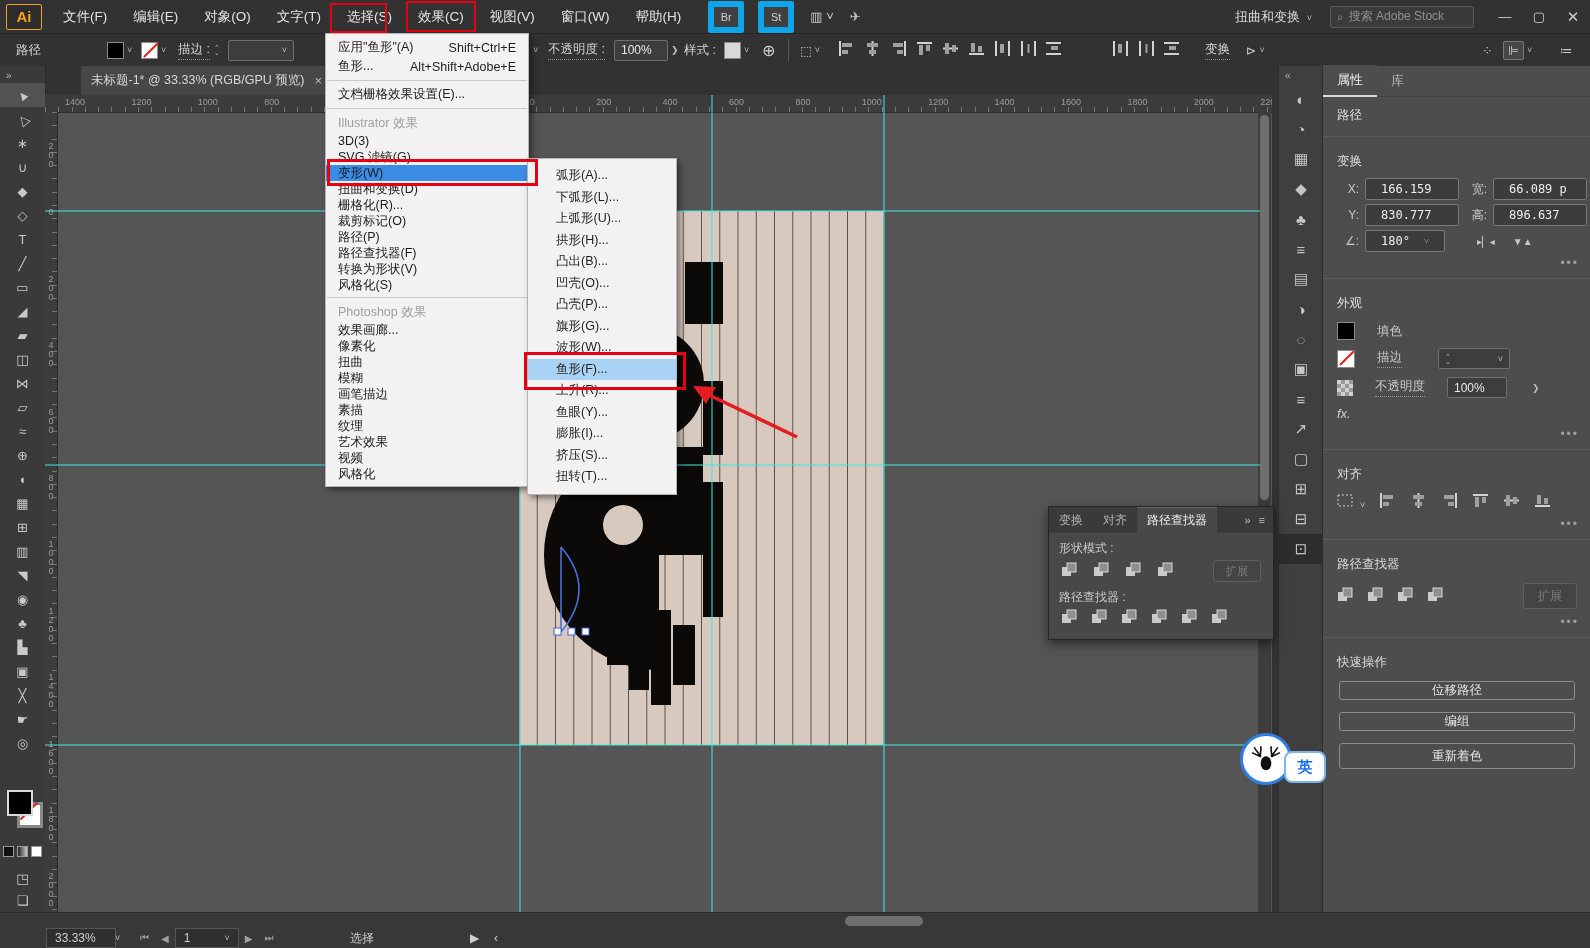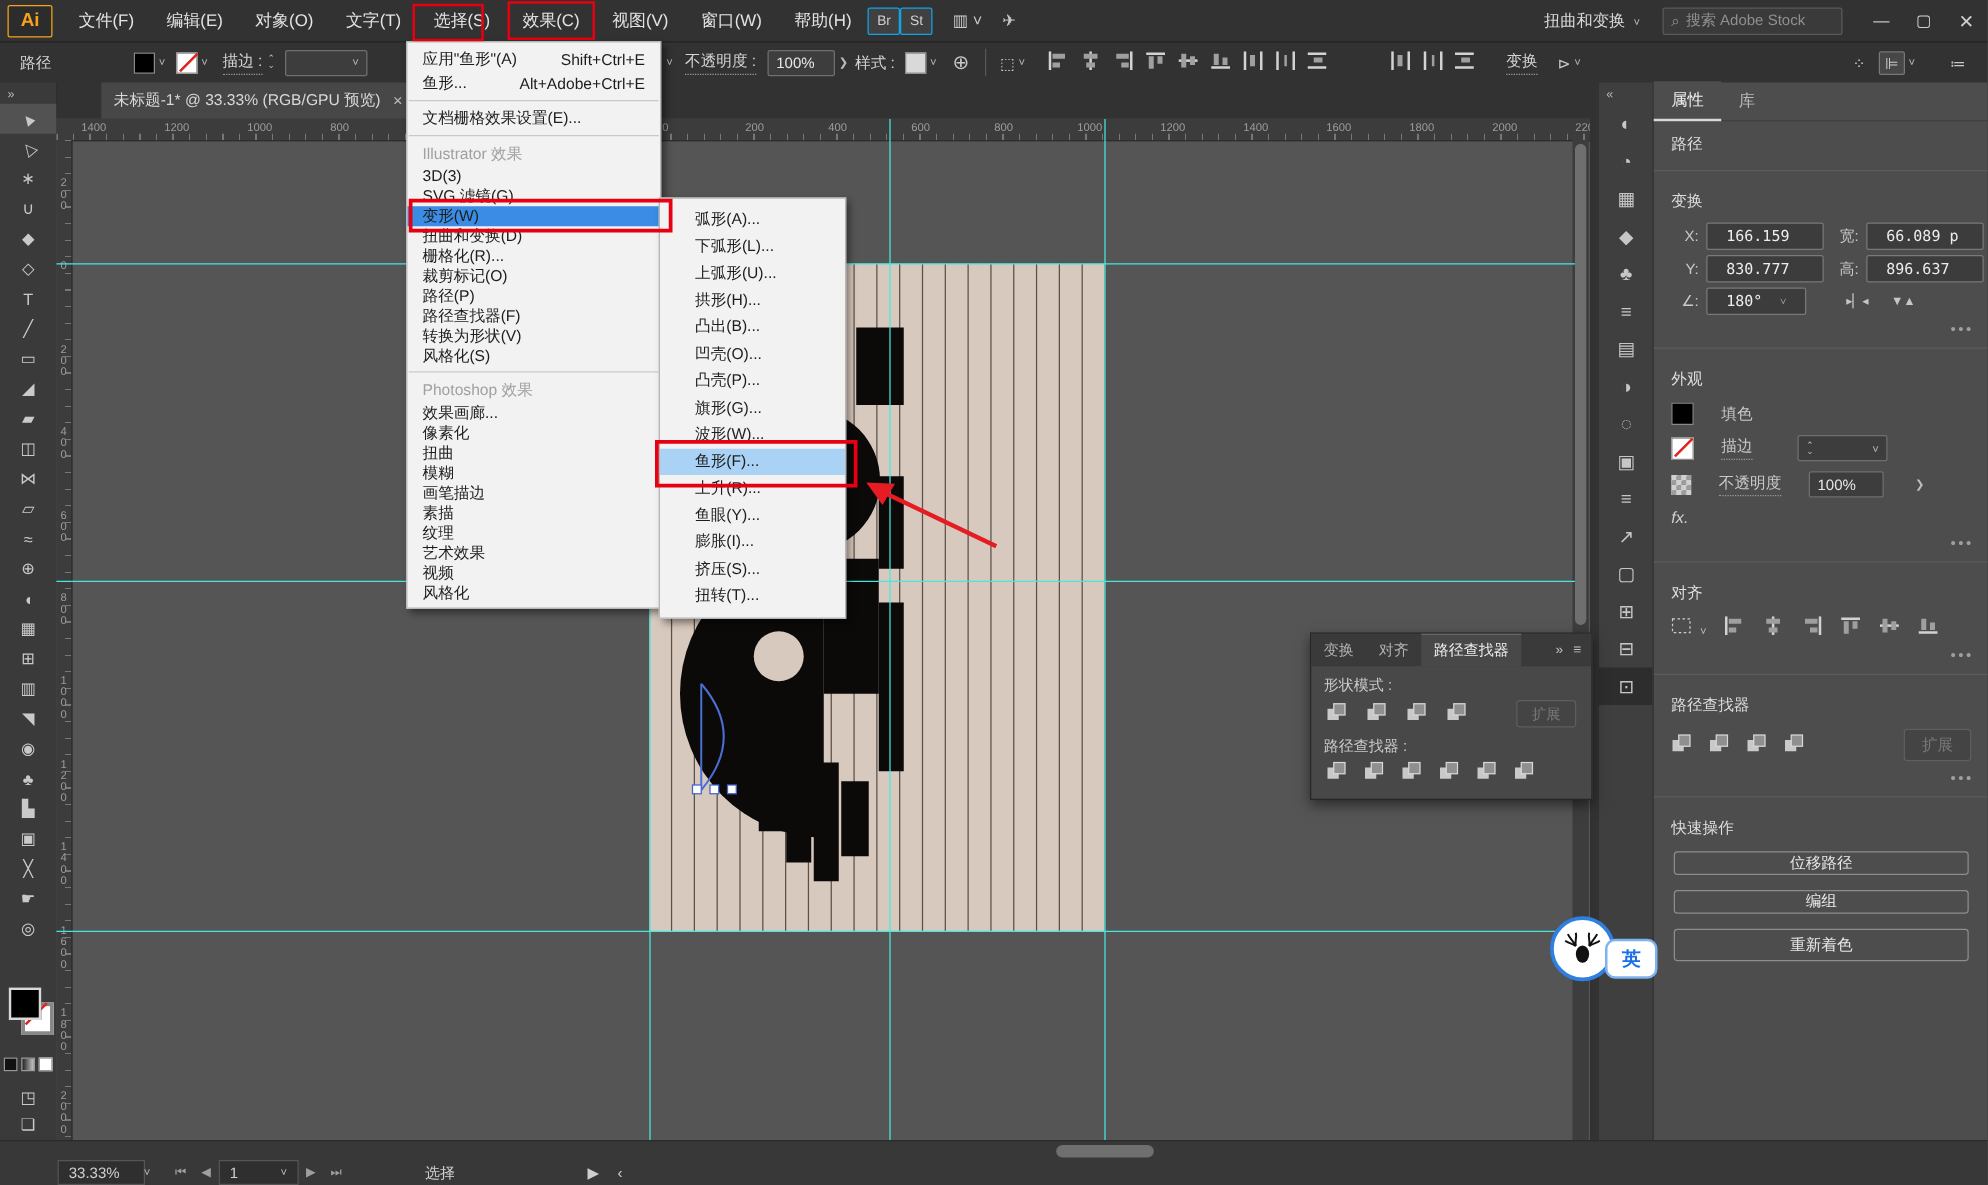--- a/index.html
+++ b/index.html
@@ -7,21 +7,21 @@
        font-family:"Liberation Sans","DejaVu Sans",sans-serif;color:#d6d6d6;
        overflow:hidden;font-size:13px;-webkit-font-smoothing:antialiased;}
   .abs{position:absolute;}
   
   #menubar{left:0;top:0;width:1590px;height:33px;background:#323232;display:flex;align-items:center;}
   #ai-logo{width:34px;height:24px;margin:0 8px 0 6px;background:#2c2c2c;border:1px solid #f7a21b;
            color:#f7a21b;font-weight:bold;font-size:15px;display:flex;align-items:center;justify-content:center;border-radius:2px;}
   .mb-item{padding:0 13px;height:33px;display:flex;align-items:center;color:#e3e3e3;font-size:13.5px;}
   .mb-item.boxed{outline:2px solid #e60012;outline-offset:-3px;}
   .badge{width:24px;height:20px;background:#404040;color:#cfcfcf;font-size:11px;display:flex;align-items:center;
-         justify-content:center;border-radius:2px;border:1px solid #0ea5e9;}
+         justify-content:center;border-radius:2px;margin-left:14px;border:6px solid #0ea5e9;}
   .mb-ico{color:#c9c9c9;margin-left:16px;font-size:13px;}
   #workspace{margin-left:auto;color:#dadada;font-size:13px;}
   #searchbox{width:130px;height:20px;border:1px solid #5a5a5a;background:#3a3a3a;border-radius:2px;
              margin:0 14px 0 18px;display:flex;align-items:center;padding:0 6px;color:#8f8f8f;font-size:12px;gap:5px;}
   .winbtn{width:34px;height:26px;display:flex;align-items:center;justify-content:center;color:#cfcfcf;font-size:13px;}
   .winbtn.close{font-size:15px;}
   
   #controlbar{left:0;top:33px;width:1590px;height:33px;background:#323232;border-top:1px solid #222;
               border-bottom:1px solid #272727;}
   .cb{position:absolute;top:0;height:32px;display:flex;align-items:center;color:#d4d4d4;font-size:12.5px;}
@@ -512,21 +512,21 @@
     <div id="vthumb"></div>
   </div>
 
 <div id="effect-menu" class="menu">
     <div class="mi tall">
       <span class="lab">应用"鱼形"(A)</span>
       <span class="sc">Shift+Ctrl+E</span>
     </div>
     <div class="mi tall">
       <span class="lab">鱼形...</span>
-      <span class="sc">Alt+Adobe+Ctrl+E</span>
+      <span class="sc">Alt+Shift+Adobe+E</span>
     </div>
     <div class="mi-sep"></div>
     <div class="mi tall">
       <span class="lab">文档栅格效果设置(E)...</span>
     </div>
     <div class="mi-sep"></div>
     <div class="mi header">
       <span class="lab">Illustrator 效果</span>
     </div>
     <div class="mi">
@@ -851,21 +851,21 @@
   <div class="sb" style="left:134px;">
     <span class="navico">⏮</span>
     <span class="navico">◀</span>
     <span class="sbfield" style="width:46px;justify-content:space-between;">
         <span>1</span>
         <span class="chev">˅</span>
       </span>
     <span class="navico">▶</span>
     <span class="navico">⏭</span>
   </div>
-  <div class="sb" style="left:340px;">选择</div>
+  <div class="sb" style="left:350px;">选择</div>
   <div class="sb" style="left:470px;">▶</div>
   <div class="sb" style="left:494px;">‹</div>
 </div>
 
 <div id="ime" class="abs">
   <div id="ime-circle">
     <svg width="32" height="32" viewBox="0 0 30 30">
       <g stroke="#111" stroke-width="1.5" fill="none">
         <path d="M10,13 C8,9 6,8 4,4 M10,13 C9,9 11,7 10,3 M10,13 C7,11 5,11 2,9"></path>
         <path d="M20,13 C22,9 24,8 26,4 M20,13 C21,9 19,7 20,3 M20,13 C23,11 25,11 28,9"></path>

